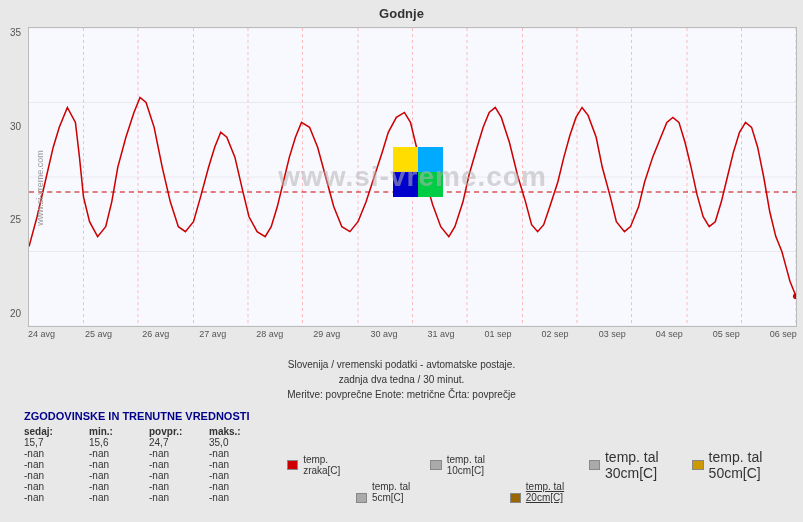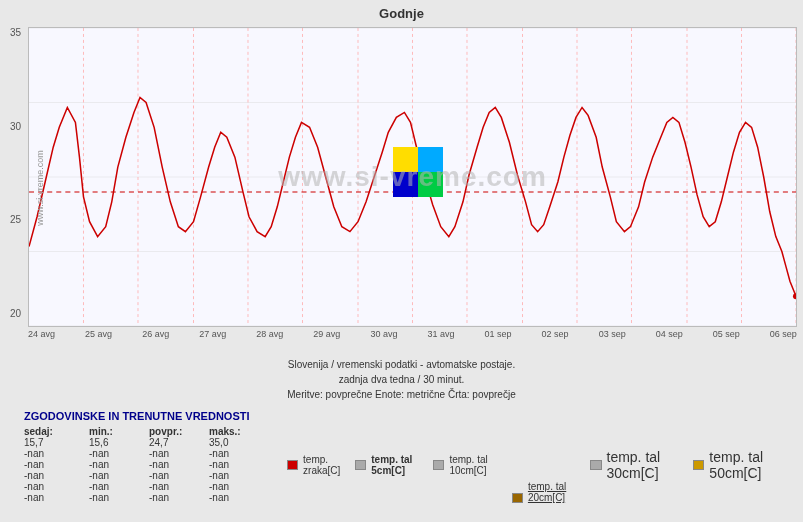--- a/index.html
+++ b/index.html
@@ -337,21 +337,21 @@
           <span>-nan</span>
           <span>-nan</span>
         </div>
       </div>
 
       <div style="display:flex; flex-direction:row; gap:3px; margin-left:8px;">
         <div style="display:flex; align-items:center; gap:5px; font-size:10px;">
           <div style="width:14px; height:10px; background:#cc0000; border:1px solid #888;"></div>
           <span>temp. zraka[C]</span>
         </div>
-        <div style="display:flex; align-items:center; gap:5px; font-size:10px;font-weight:bold;">
+        <div style="display:flex; align-items:flex-end; gap:5px; font-size:10px;">
           <div style="width:14px; height:10px; background:#aaaaaa; border:1px solid #888;"></div>
           <span>temp. tal  5cm[C]</span>
         </div>
         <div style="display:flex; align-items:center; gap:5px; font-size:10px;">
           <div style="width:14px; height:10px; background:#aaaaaa; border:1px solid #888;"></div>
           <span>temp. tal 10cm[C]</span>
         </div>
         <div style="display:flex; align-items:flex-end; gap:5px; font-size:10px;text-decoration:underline;">
           <div style="width:14px; height:10px; background:#996600; border:1px solid #888;"></div>
           <span>temp. tal 20cm[C]</span>

